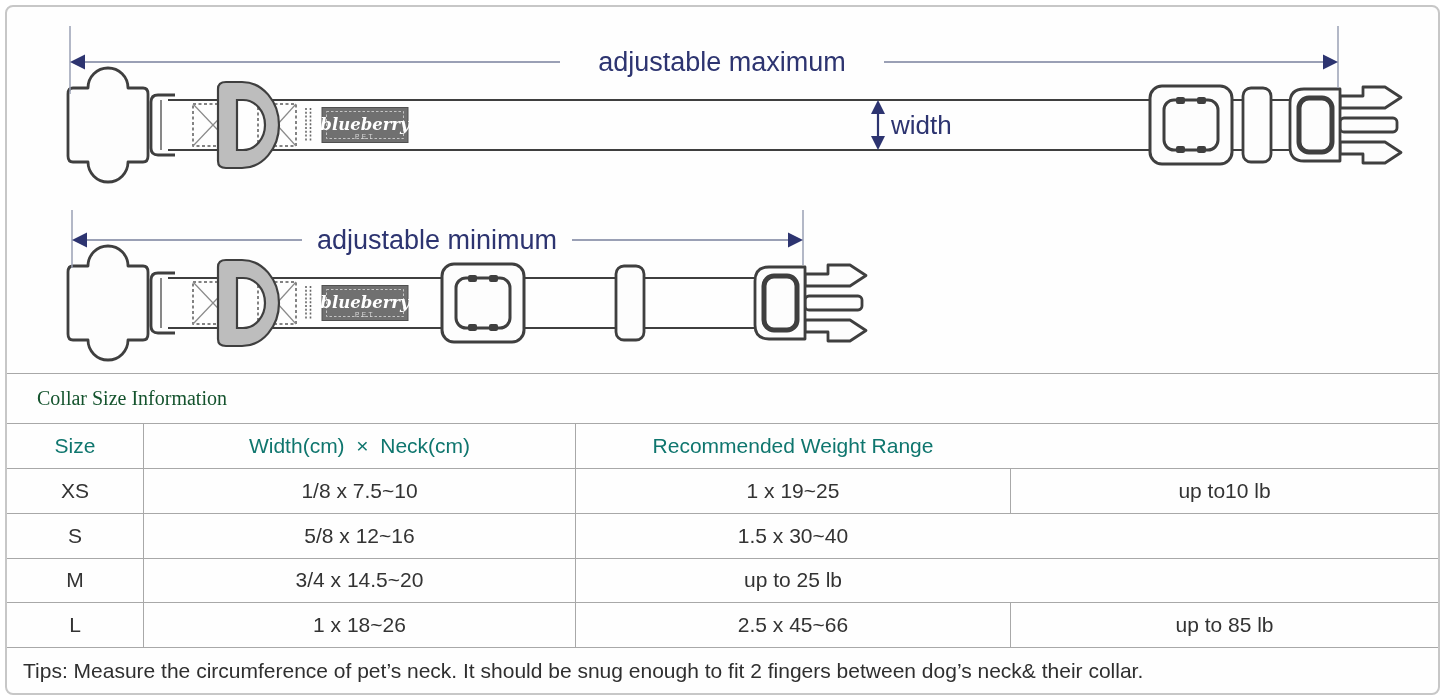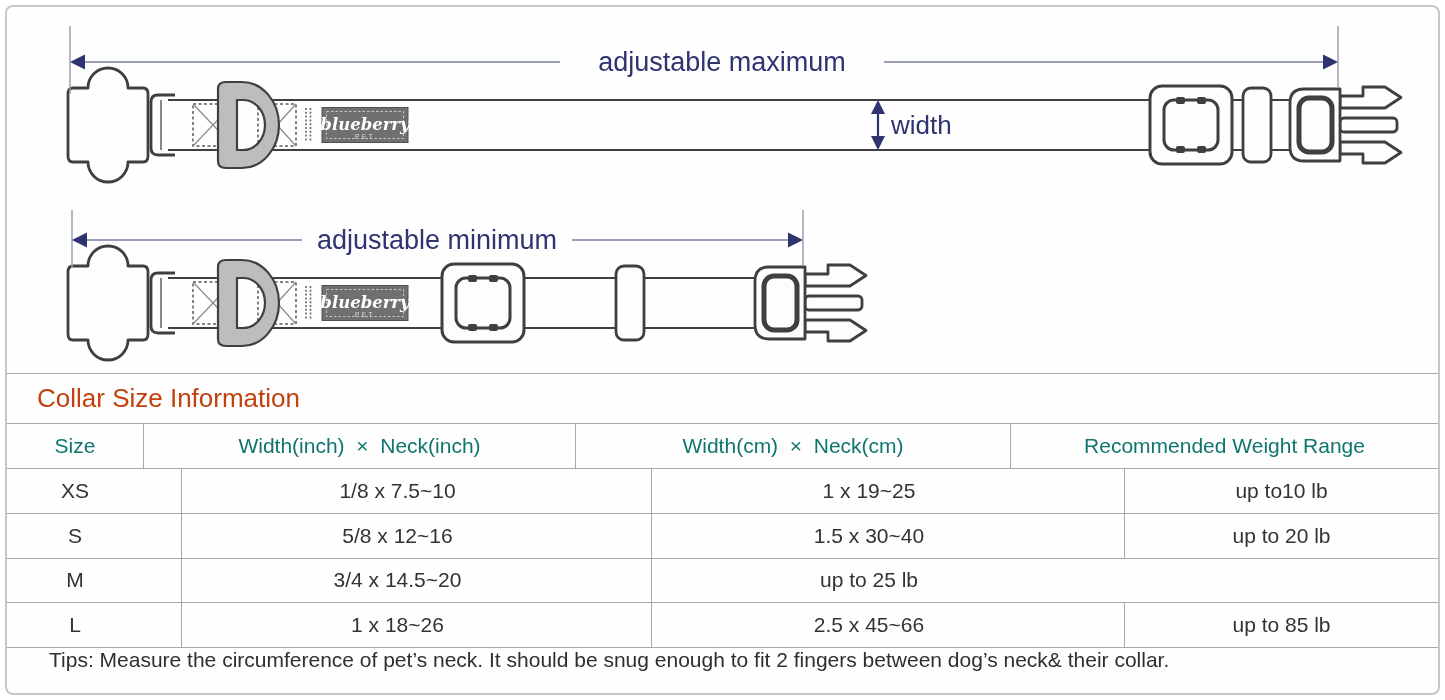--- a/index.html
+++ b/index.html
@@ -5,30 +5,30 @@
   html,body{margin:0;padding:0;background:#fff;}
   .page{position:relative;width:1445px;height:700px;background:#ffffff;
         font-family:"Liberation Sans",sans-serif;overflow:hidden;}
   .frame{position:absolute;left:5px;top:5px;right:5px;bottom:5px;
          border:2px solid #c7c7c7;border-radius:8px;overflow:hidden;
          display:flex;flex-direction:column;background:#fefefe;}
   .diagram{display:block;width:100%;height:366px;flex:none;}
   .size-table{flex:1;display:flex;flex-direction:column;border-top:1.5px solid #a8a8a8;
               color:#333;font-size:21px;}
   .title-row{height:49px;flex:none;display:flex;align-items:center;padding-left:30px;
-             font-size:26px;color:#c2410c;}
+             font-size:20px;color:#14532d;font-family:Liberation Serif, serif;}
   .grid{display:grid;grid-template-columns:136px 432px 435px 1fr;
         border-top:1.5px solid #a8a8a8;flex:none;}
   .header-row{height:44px;}
-  .data-row{height:43.8px;gap:38px;}
+  .data-row{height:43.8px;}
   .cell{display:flex;align-items:center;justify-content:center;text-align:center;}
   .cell + .cell{border-left:1.5px solid #a8a8a8;}
   .header-row .cell{white-space:pre;color:#0f766e;}
-  .tips-row{border-top:1.5px solid #a8a8a8;flex:1;display:flex;
-            padding-left:42px;color:#2f2f2f;}
+  .tips-row{border-top:1.5px solid #a8a8a8;flex:1;display:flex;align-items:center;
+            padding-left:16px;color:#2f2f2f;}
   text{font-family:"Liberation Sans",sans-serif;}
   .script-text{font-family:"DejaVu Serif",serif;font-style:italic;font-weight:bold;}
 </style>
 </head>
 <body>
 
 <div class="page">
   <div class="frame">
 
     <svg class="diagram" viewBox="7 7 1431 366" preserveAspectRatio="none">
@@ -134,36 +134,34 @@
       </g>
     </svg>
 
     <div class="size-table">
       <div class="title-row">
         <span>Collar Size Information</span>
       </div>
 
       <div class="grid header-row">
         <div class="cell">Size</div>
-        <div class="cell">Width(inch)  ×  Neck(inch)</div>
         <div class="cell">Width(cm)  ×  Neck(cm)</div>
         <div class="cell">Recommended Weight Range</div>
       </div>
 
       <div class="grid data-row">
         <div class="cell">XS</div>
         <div class="cell">1/8 x 7.5~10</div>
         <div class="cell">1 x 19~25</div>
         <div class="cell">up to10 lb</div>
       </div>
       <div class="grid data-row">
         <div class="cell">S</div>
         <div class="cell">5/8 x 12~16</div>
         <div class="cell">1.5 x 30~40</div>
-        <div class="cell">up to 20 lb</div>
       </div>
       <div class="grid data-row">
         <div class="cell">M</div>
         <div class="cell">3/4 x 14.5~20</div>
         <div class="cell">up to 25 lb</div>
       </div>
       <div class="grid data-row">
         <div class="cell">L</div>
         <div class="cell">1 x 18~26</div>
         <div class="cell">2.5 x 45~66</div>

